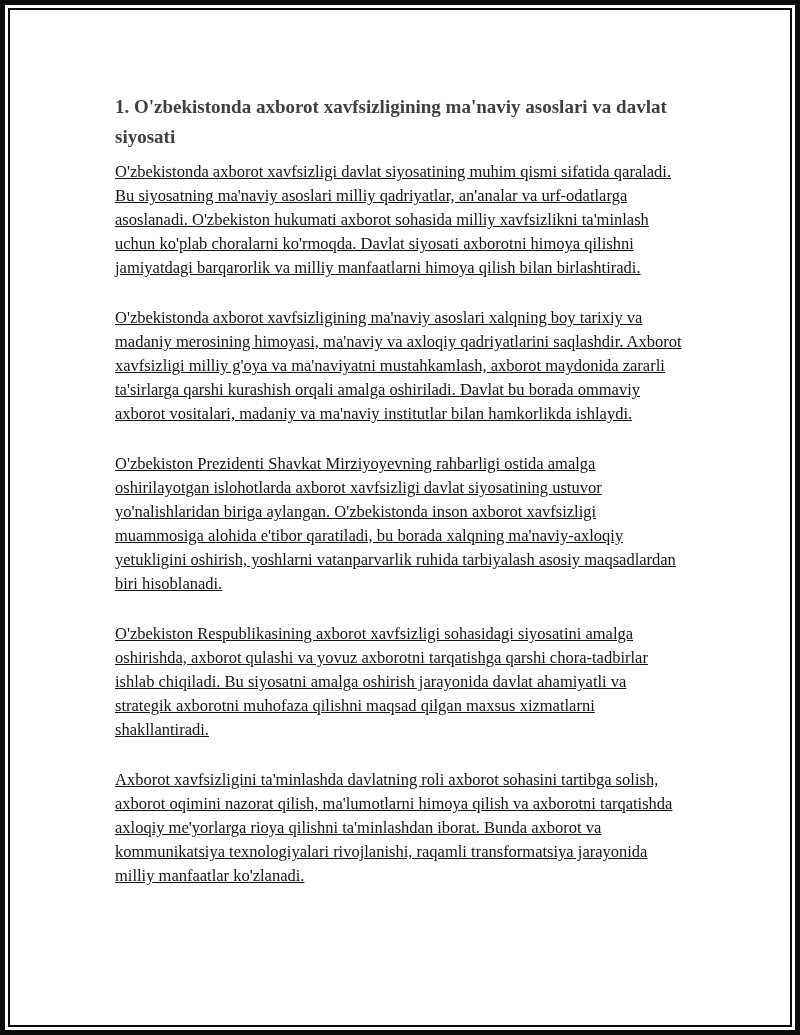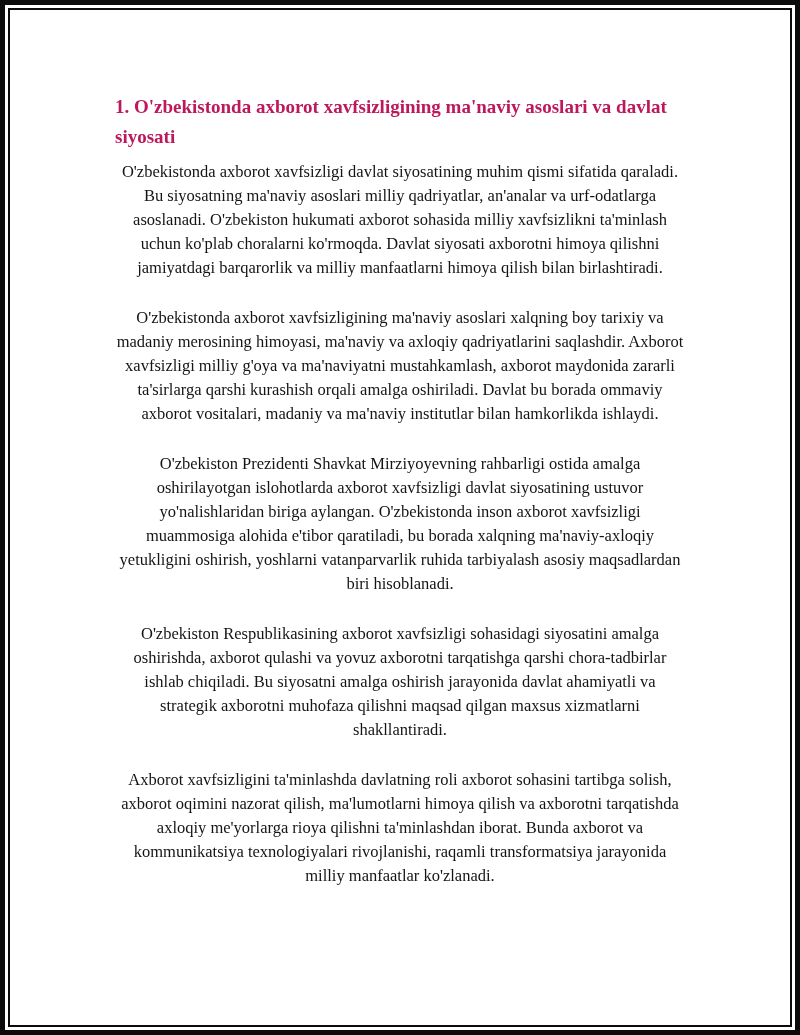--- a/index.html
+++ b/index.html
@@ -28,27 +28,28 @@
     box-sizing: border-box;
     padding: 82px 105px 0 105px;
     font-family: "Liberation Serif", "DejaVu Serif", serif;
     color: #141414;
   }
   .doc-heading {
     font-size: 19px;
     line-height: 30px;
     font-weight: bold;
     margin: 0 0 8px 0;
-    color: #be185d;
+    color: #404040;
   }
   .doc-paragraph {
     font-size: 16.5px;
     line-height: 24px;
     margin: 0 0 26px 0;
-    text-align: center;
+    text-align: left;
+    text-decoration: underline;
   }
 </style>
 </head>
 <body>
 
 <div class="page">
   <div class="page-frame-inner">
     <div class="page-content">
 
       <h1 class="doc-heading">1. O'zbekistonda axborot xavfsizligining ma'naviy asoslari va davlat siyosati</h1>

